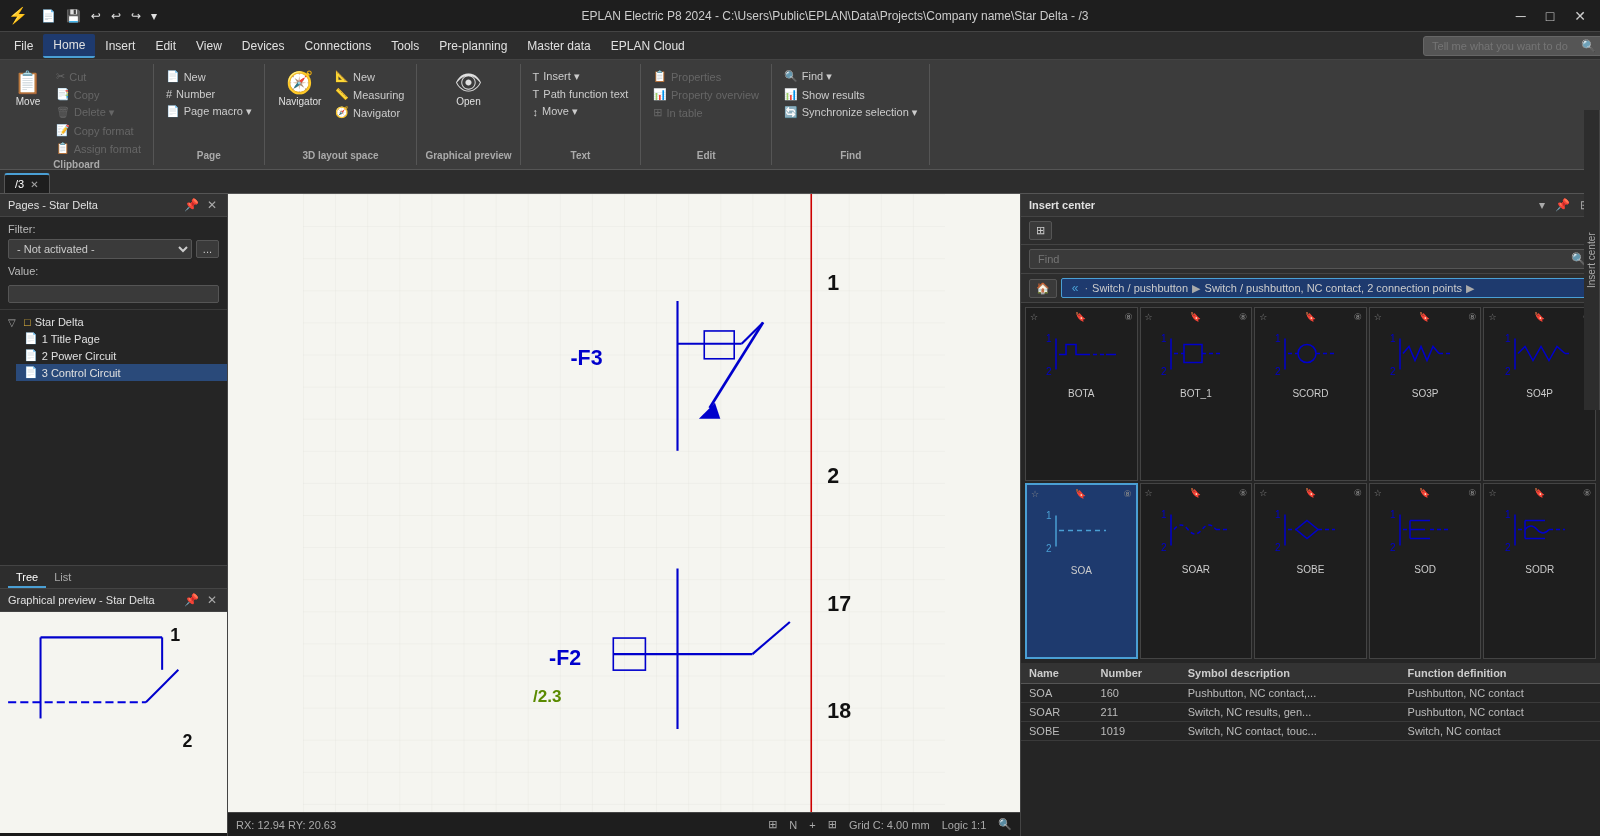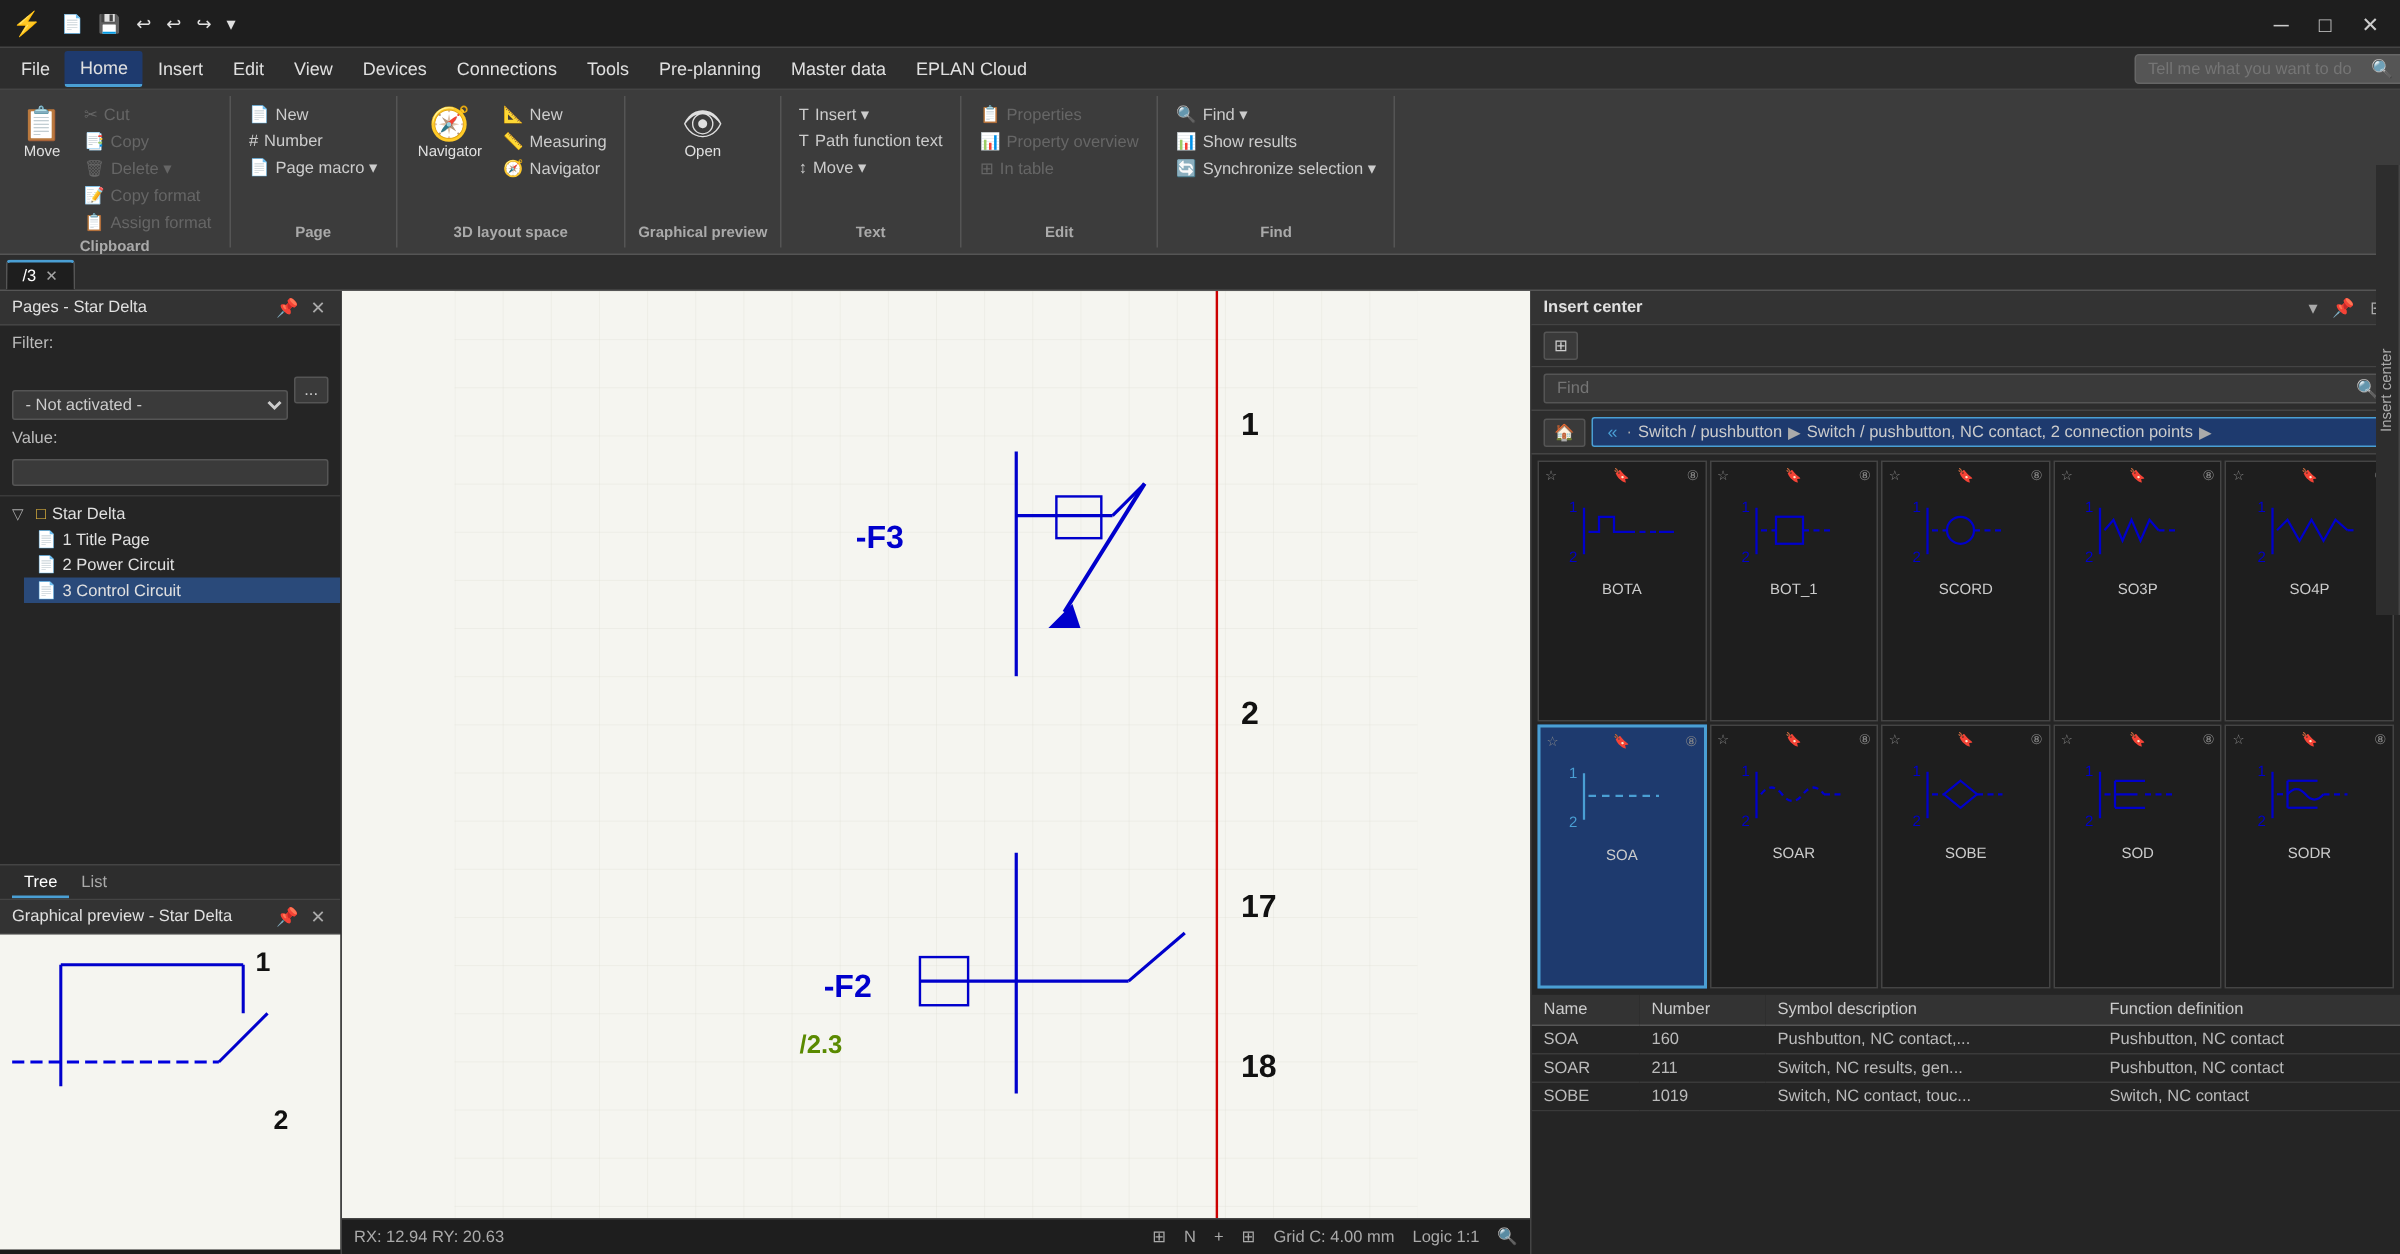--- a/index.html
+++ b/index.html
@@ -176,21 +176,20 @@
     .filter-label { font-size: 11px; color: #bbb; margin-bottom: 4px; }
     .filter-row { display: flex; align-items: center; gap: 4px; }
     .filter-select {
       flex: 1;
       background: #3a3a3a;
       border: 1px solid #555;
       color: #ccc;
       font-size: 11px;
       padding: 2px 4px;
       border-radius: 2px;
-      margin-top: 21px;
     }
     .filter-btn {
       background: #3a3a3a;
       border: 1px solid #555;
       color: #ccc;
       padding: 2px 6px;
       cursor: pointer;
       border-radius: 2px;
       font-size: 11px;
     }
@@ -318,21 +317,21 @@
       width: 100%;
       border-collapse: collapse;
       font-size: 11px;
     }
     .results-table th {
       background: #333;
       padding: 4px 8px;
       text-align: left;
       border-bottom: 1px solid #555;
       color: #ccc;
-      font-weight: normal;
+      font-weight: bold;
     }
     .results-table td {
       padding: 3px 8px;
       border-bottom: 1px solid #3a3a3a;
       color: #bbb;
     }
     .results-table-container { overflow-y: auto; max-height: 150px; }
 
     
     .sym-svg { width: 80px; height: 60px; }
@@ -350,20 +349,21 @@
 <div class="title-bar">
   <div class="title-bar-left">
     <span style="font-size:16px; margin-right:6px;">⚡</span>
     <span style="cursor:pointer;padding:0 3px;">📄</span>
     <span style="cursor:pointer;padding:0 3px;">💾</span>
     <span style="cursor:pointer;padding:0 3px;">↩</span>
     <span style="cursor:pointer;padding:0 3px;">↩</span>
     <span style="cursor:pointer;padding:0 3px;">↪</span>
     <span style="cursor:pointer;padding:0 3px;">▾</span>
   </div>
+  <div class="title-bar-center">EPLAN Electric P8 2024 - C:\Users\Public\EPLAN\Data\Projects\Company name\Star Delta - /3</div>
   <div class="title-bar-right">
     <button class="title-btn">─</button>
     <button class="title-btn">□</button>
     <button class="title-btn close">✕</button>
   </div>
 </div>
 
 <div class="menu-bar">
   <div class="menu-item">File</div>
   <div class="menu-item active">Home</div>

